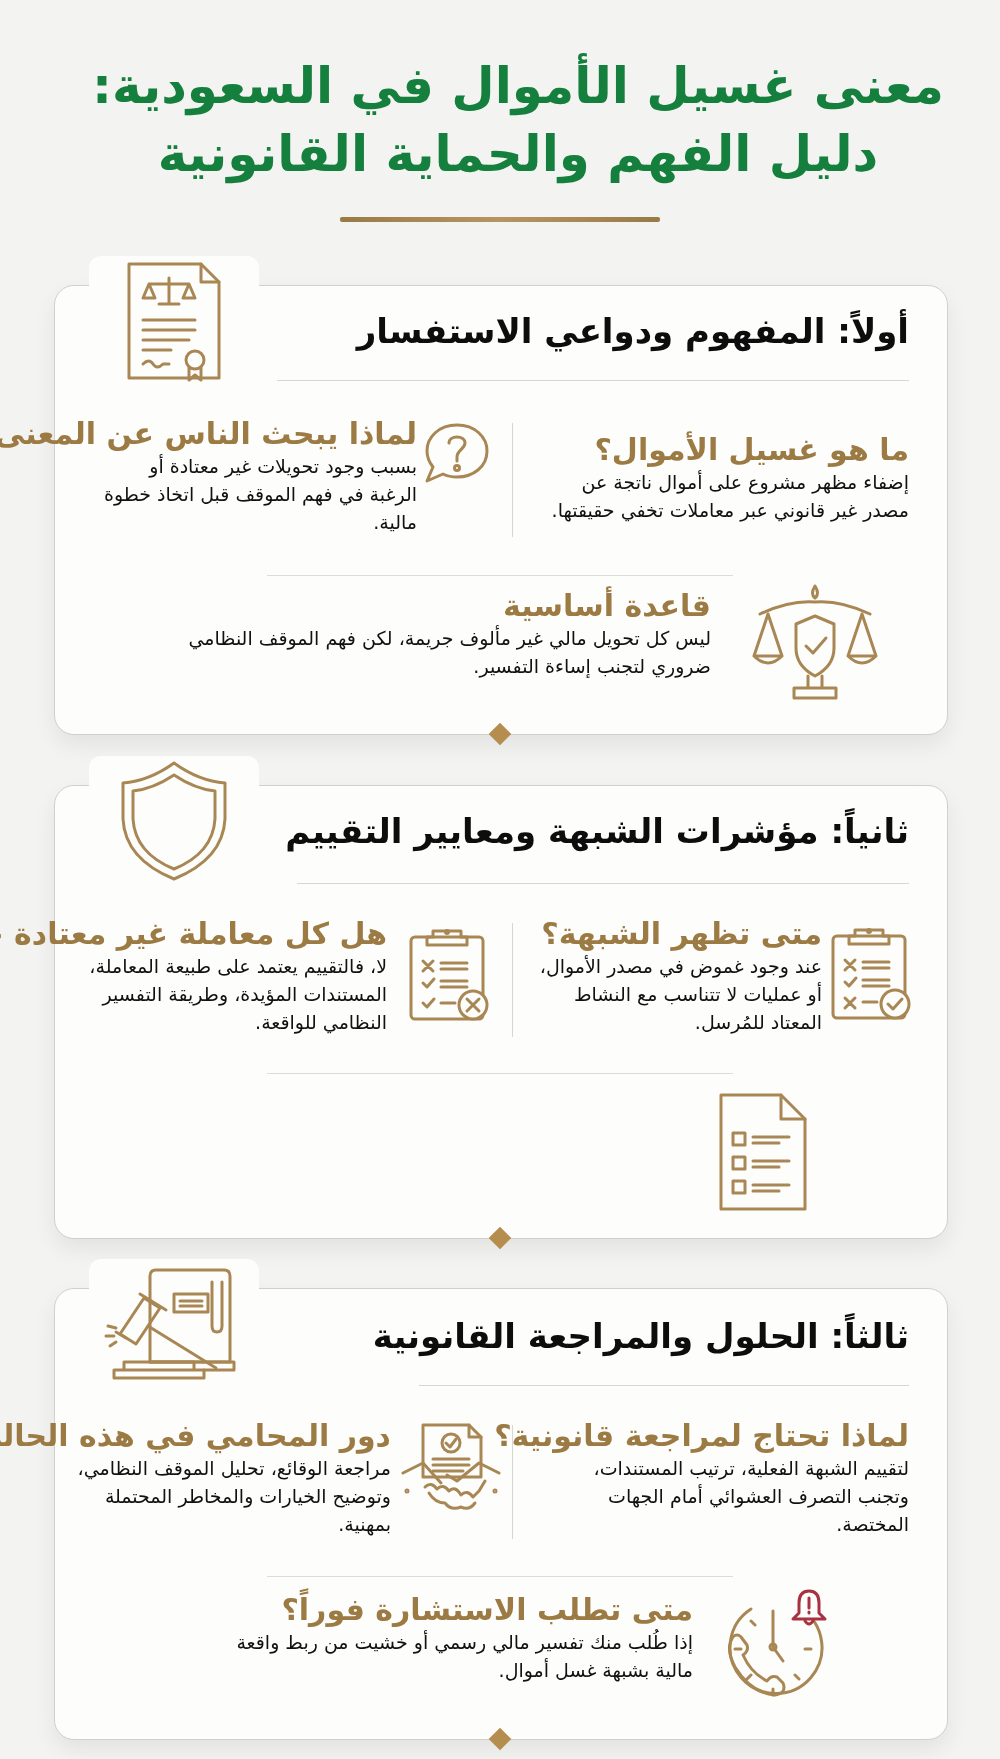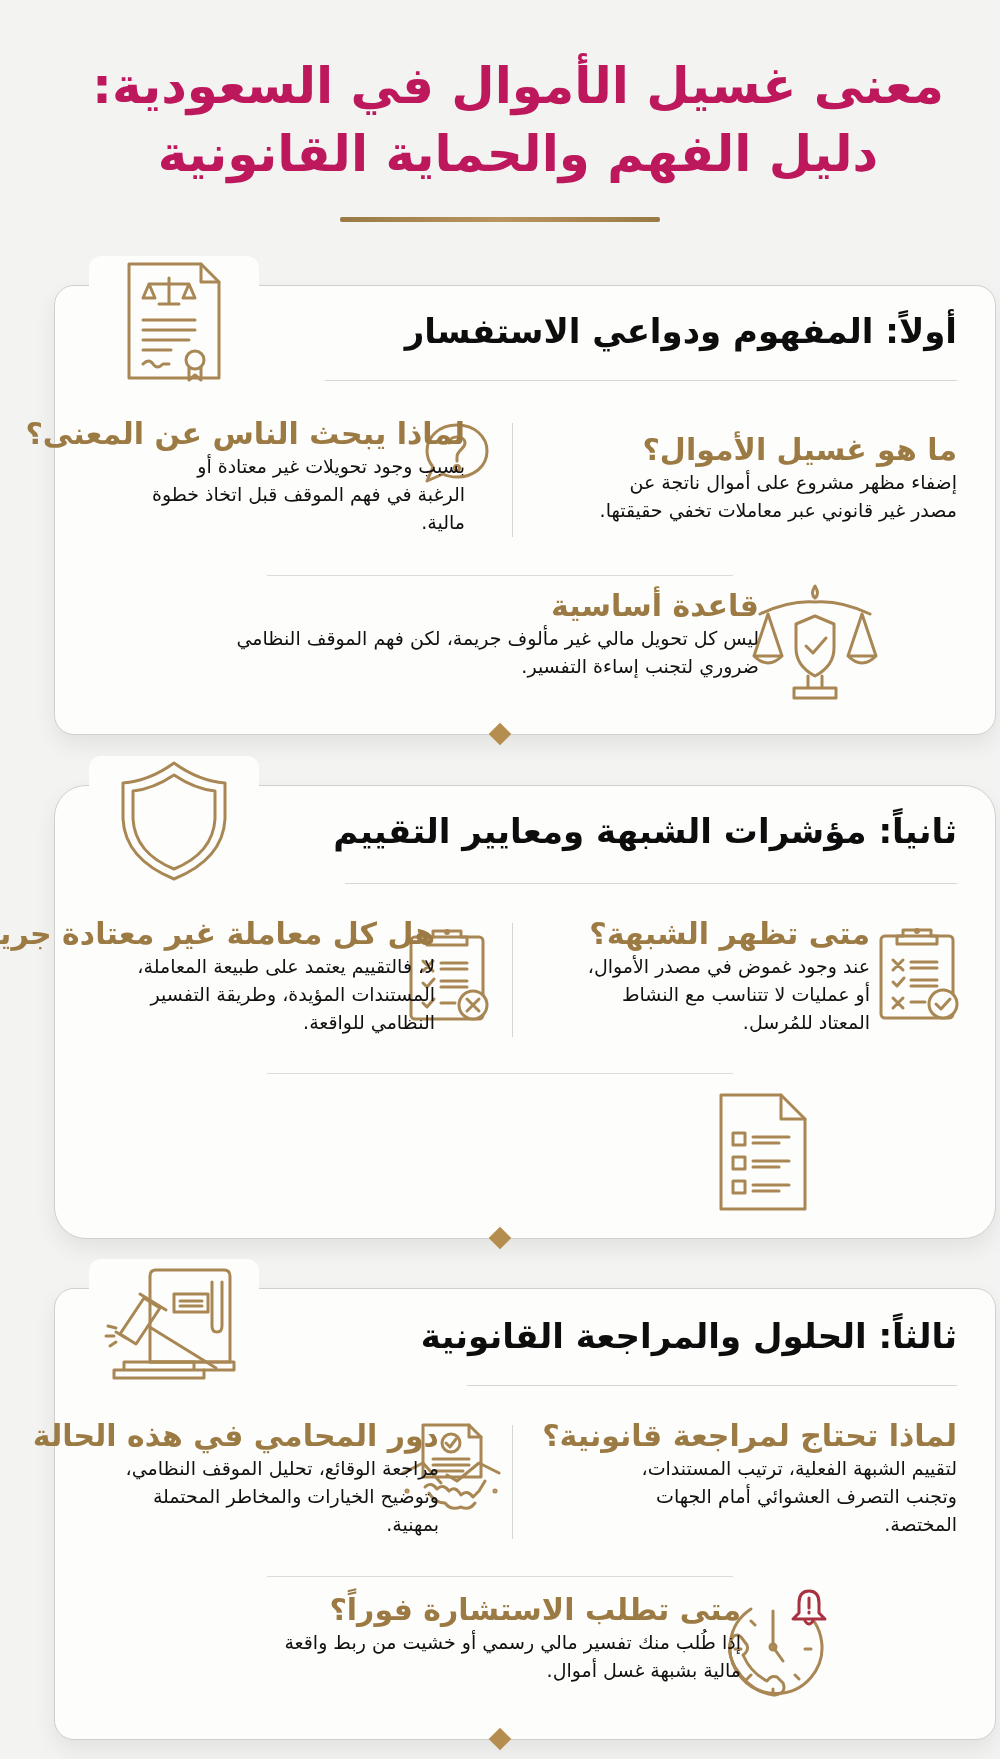--- a/index.html
+++ b/index.html
@@ -7,34 +7,33 @@
     width: 1000px; height: 1759px; overflow: hidden;
     background: #f3f3f2;
     font-family: "DejaVu Sans", sans-serif;
     direction: rtl;
     color: #111;
     position: relative;
   }
   .title {
     position: absolute; left: 0; right: 0; top: 52px;
     text-align: center; font-weight: bold; font-size: 50px; line-height: 68px;
-    color: #be185d; letter-spacing: -0.5px; margin-left: 36px;
+    color: #15803d; letter-spacing: -0.5px; margin-left: 36px;
   }
   .title-underline {
     position: absolute; top: 217px; left: 340px; width: 320px; height: 5px;
     background: linear-gradient(90deg,#9a7a44,#b79560,#9a7a44);
     border-radius: 2px;
   }
   .card {
     position: absolute; left: 54px; width: 892px;
     background: #fdfdfb;
     border: 1px solid #d0d0cc;
     border-radius: 20px;
     box-shadow: 0 10px 22px rgba(0,0,0,0.07);
-    padding-left: 48px;
   }
   .icon-tab {
     position: absolute; left: 34px; top: -30px; width: 170px; height: 130px;
     background: #fdfdfb; border-radius: 12px;
     display: flex; align-items: center; justify-content: center;
   }
   .card-title {
     position: absolute; right: 38px; font-weight: bold; font-size: 34px; color: #0d0d0d;
     white-space: nowrap;
   }
@@ -113,21 +112,21 @@
       <path class="gold" d="M58 96 V108 H72 V96 M44 108 H86 V118 H44 Z"></path>
     </svg>
   </div>
   <div class="block" style="right:236px;top:304px;width:560px;">
     <h3>قاعدة أساسية</h3>
     <p>ليس كل تحويل مالي غير مألوف جريمة، لكن فهم الموقف النظامي ضروري لتجنب إساءة التفسير.</p>
   </div>
   <div class="diamond" style="bottom:-8px;"></div>
 </section>
 
-<section class="card" style="top:785px;height:452px;border-radius:32px;">
+<section class="card" style="top:785px;height:452px;">
   <div class="icon-tab">
     <svg width="110" height="124" viewBox="0 0 110 124">
       <path class="gold" d="M55 4 Q80 22 106 24 V60 Q104 100 55 120 Q6 100 4 60 V24 Q30 22 55 4 Z"></path>
       <path class="gold" d="M55 16 Q76 30 96 32 V60 Q94 94 55 110 Q16 94 14 60 V32 Q34 30 55 16 Z"></path>
     </svg>
   </div>
   <div class="card-title" style="top:25px;">ثانياً: مؤشرات الشبهة ومعايير التقييم</div>
   <div class="card-rule" style="top:97px;width:612px;"></div>
 
   <div style="position:absolute;right:28px;top:136px;">

